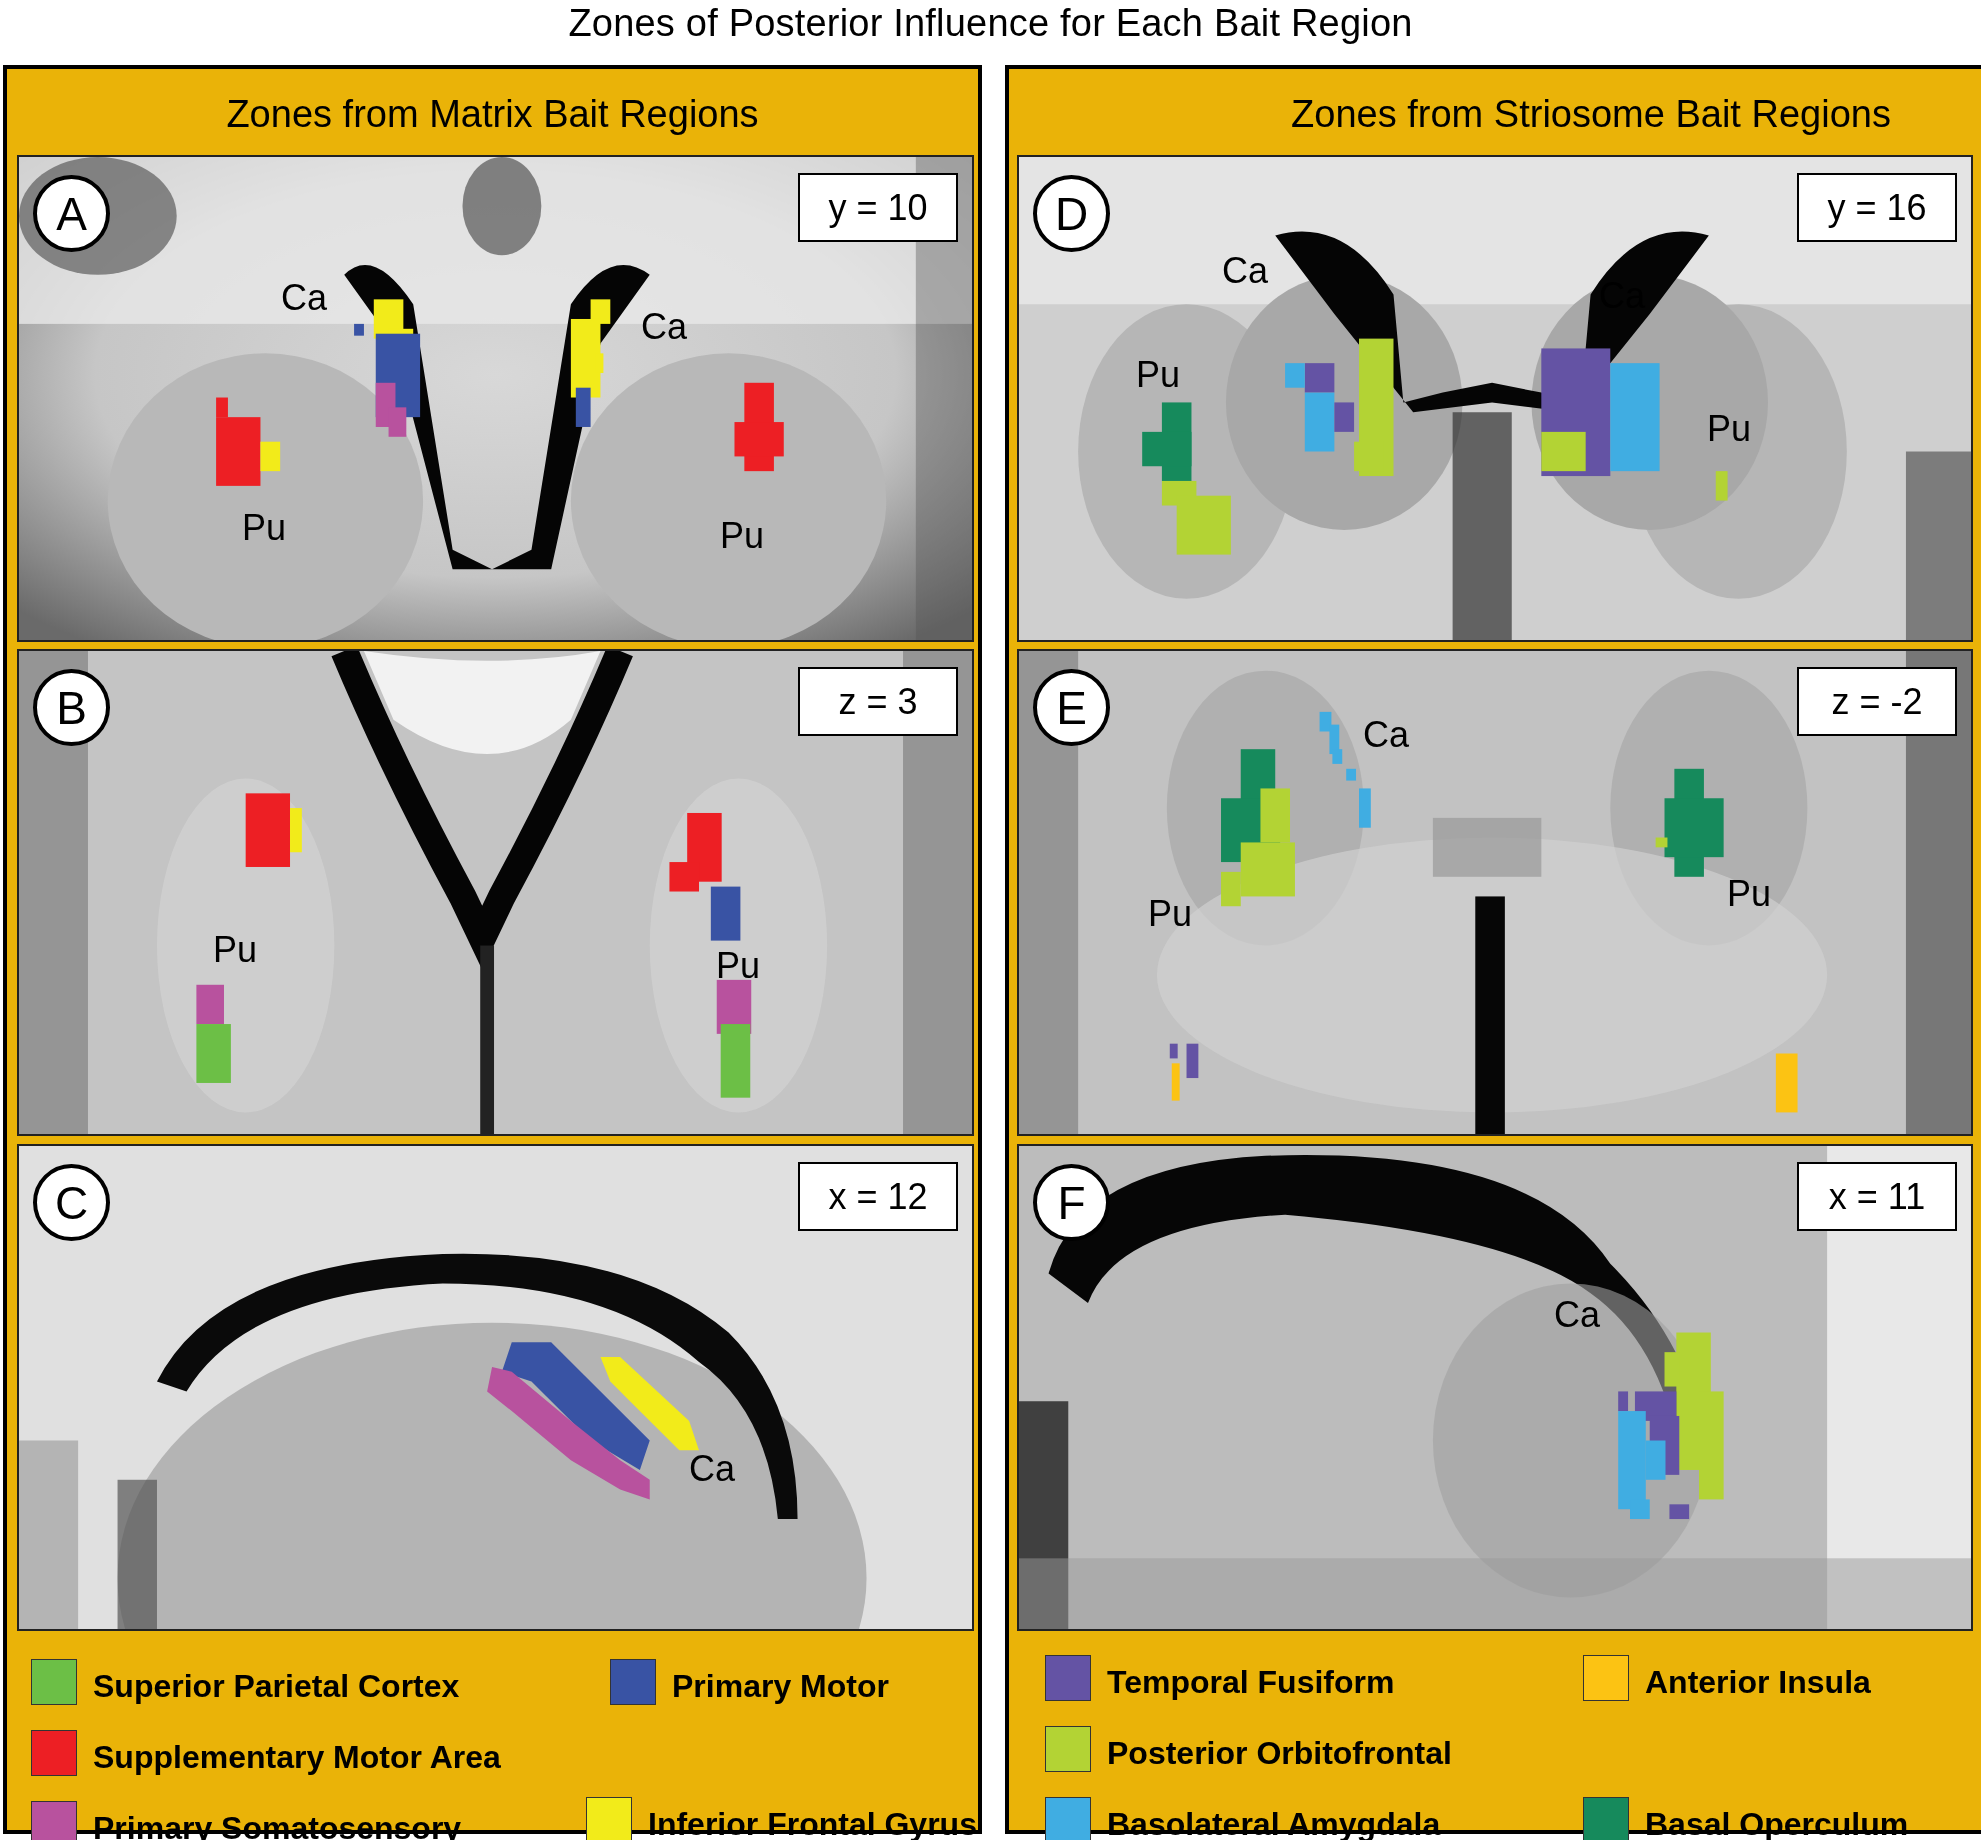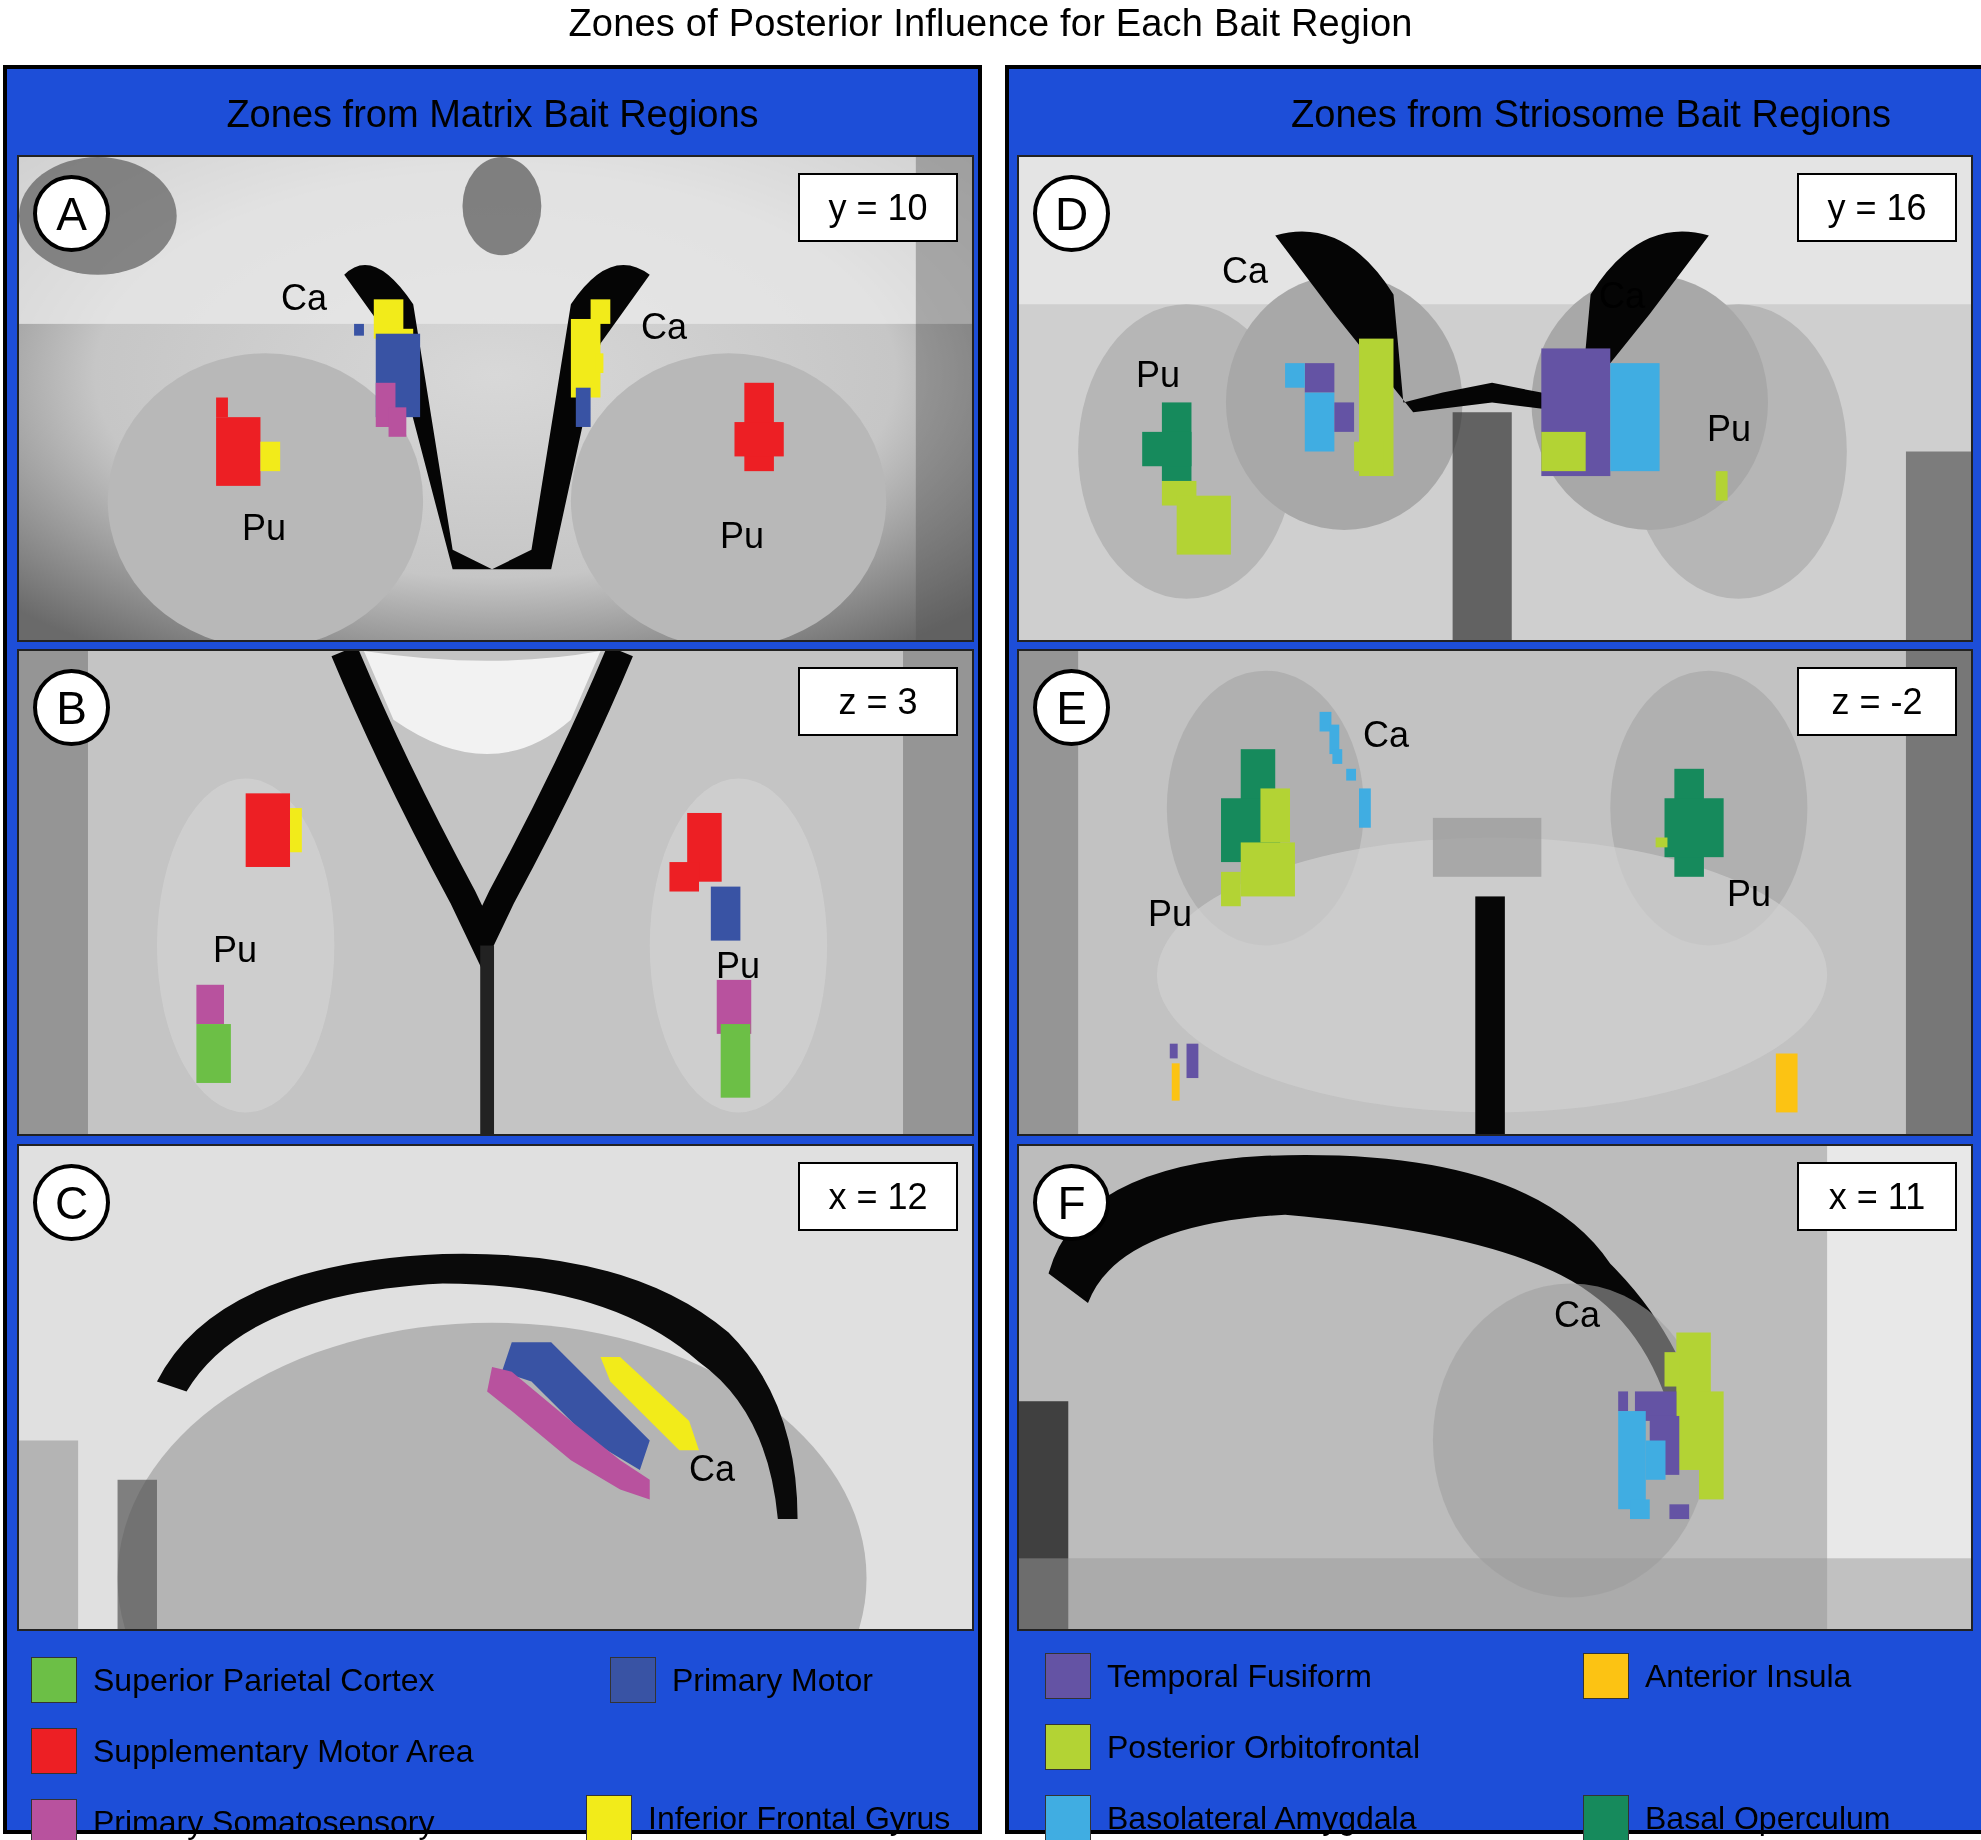--- a/index.html
+++ b/index.html
@@ -1,31 +1,31 @@
 <!DOCTYPE html>
 <html><head>
 <meta charset="utf-8">
 <style>
   html, body { margin:0; padding:0; background:#ffffff; }
   body { width:1981px; height:1840px; position:relative; overflow:hidden;
          font-family:"Liberation Sans", "DejaVu Sans", sans-serif; color:#000; }
   .main-title { position:absolute; left:0; top:0; width:1981px; text-align:center;
          font-size:38px; line-height:46px; letter-spacing:0.2px; }
-  .group-box { position:absolute; top:65px; height:1769px; border:4px solid #000; box-sizing:border-box; background:#1d4ed8; }
+  .group-box { position:absolute; top:65px; height:1769px; border:4px solid #000; box-sizing:border-box; background:#eab308; }
   .group-title { position:absolute; left:0; right:0; top:22px; text-align:center; font-size:38px; line-height:46px; }
   .panel { position:absolute; border:2px solid #222; box-sizing:border-box; overflow:hidden; }
   .panel svg.bg { position:absolute; left:0; top:0; width:100%; height:100%; }
   .panel-letter { position:absolute; left:14px; top:18px; width:77px; height:77px; border:4px solid #000;
          border-radius:50%; background:#fff; box-sizing:border-box; display:flex; align-items:center;
          justify-content:center; font-size:46px; }
   .coord-box { position:absolute; top:16px; right:14px; width:160px; height:69px; border:2px solid #000;
          background:#fff; box-sizing:border-box; display:flex; align-items:center; justify-content:center; font-size:36px; }
   .region-label { position:absolute; font-size:36px; line-height:40px; }
   .legend { position:absolute; }
-  .legend-item { position:absolute; display:flex; align-items:center; height:50px; }
+  .legend-item { position:absolute; display:flex; align-items:flex-end; height:50px;font-weight:bold; }
   .swatch { width:46px; height:46px; border:1.5px solid #333; box-sizing:border-box; margin-right:16px; }
   .legend-label { font-size:32px; }
 </style>
 </head>
 <body>
 
 <div class="main-title">Zones of Posterior Influence for Each Bait Region</div>
 
 <div class="group-box" style="left:3px; width:979px;">
   <div class="group-title">Zones from Matrix Bait Regions</div>

